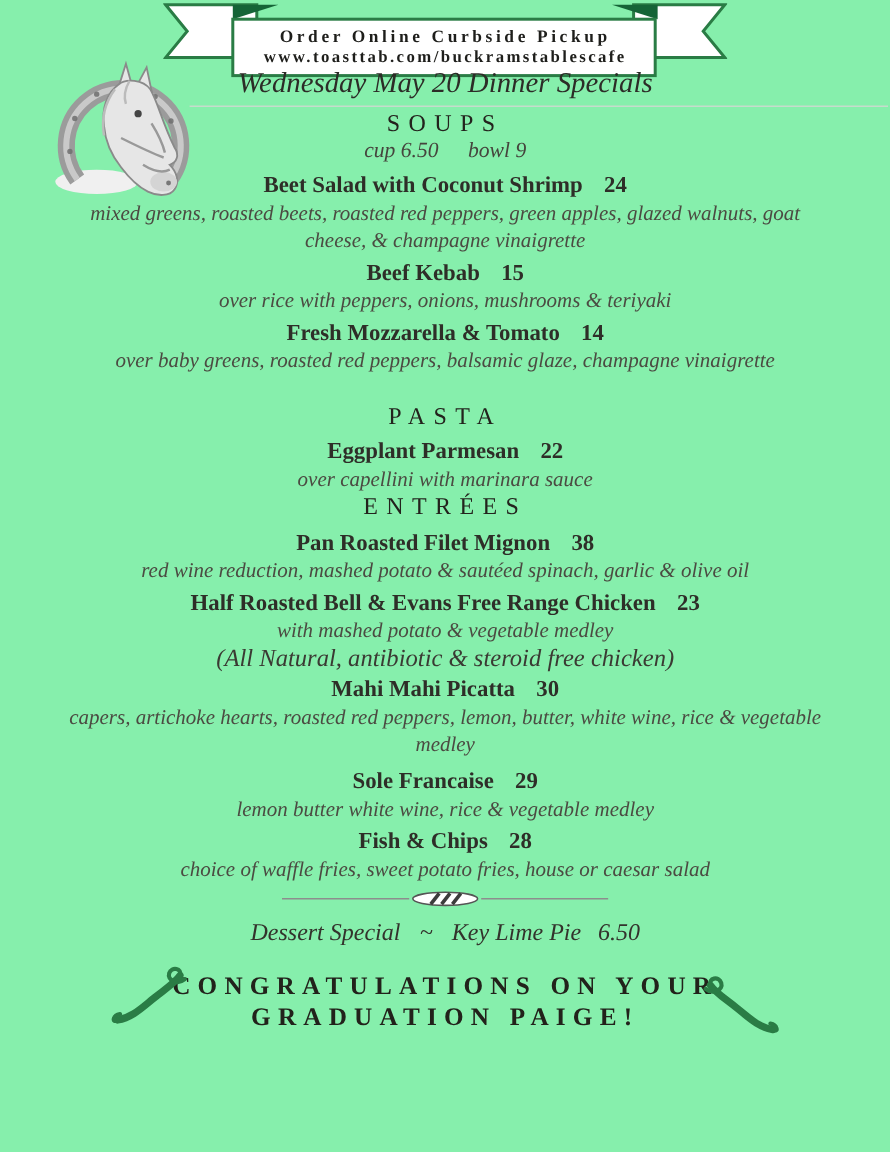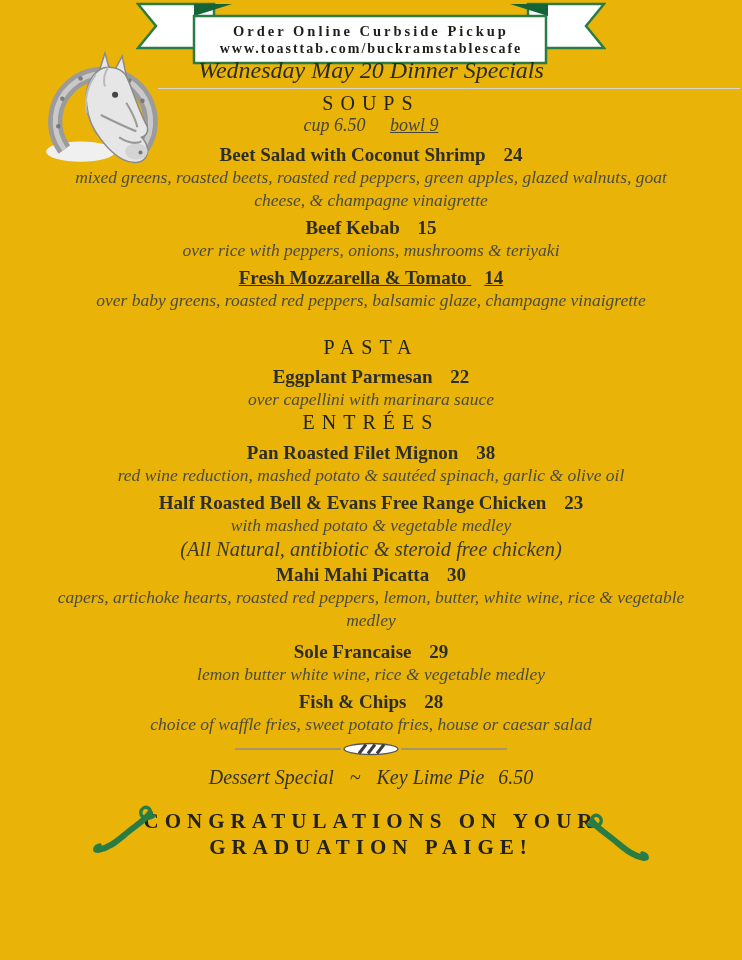--- a/index.html
+++ b/index.html
@@ -1,16 +1,16 @@
 <!DOCTYPE html>
 <html><head>
 <meta charset="utf-8">
 <style>
   html,body{margin:0;padding:0;background:#ffffff;}
-  .page{position:relative;width:742px;height:960px;background:#eab308;overflow:hidden;
+  .page{position:relative;width:742px;height:960px;background:#86efac;overflow:hidden;
         font-family:"Liberation Serif", serif;color:#2f2f29;}
 
   
   .banner{position:absolute;top:0;left:50%;transform:translateX(-50%);width:470px;height:66px;}
   .banner svg{position:absolute;inset:0;}
   .banner-text{position:absolute;left:62px;right:62px;top:17px;height:46px;
                display:flex;flex-direction:column;align-items:center;justify-content:center;gap:1px;}
   .banner-line1{font-weight:700;font-size:14.5px;letter-spacing:3px;color:#1e1e1b;white-space:nowrap;}
   .banner-line2{font-weight:700;font-size:14px;letter-spacing:2px;color:#1e1e1b;white-space:nowrap;}
 
@@ -22,21 +22,21 @@
   
   .horse-logo{position:absolute;left:40px;top:50px;width:138px;height:130px;}
 
   
   .menu{position:absolute;top:92px;left:0;width:742px;text-align:center;}
   .section-heading{font-size:20px;font-weight:400;letter-spacing:7px;line-height:22px;color:#23231d;}
   .item-line{font-size:19px;font-weight:700;line-height:23px;color:#2e2e28;}
   .item-line .price{padding-left:13px;}
   .desc{font-size:17.5px;font-style:italic;line-height:23px;color:#4b4b42;max-width:630px;margin:0 auto;}
   .soup-prices{font-size:18px;font-style:italic;line-height:23px;color:#45453d;}
-  .soup-prices .bowl{padding-left:20px;text-decoration:underline;}
+  .soup-prices .bowl{padding-left:20px;}
   .note{font-size:20.5px;font-style:italic;line-height:24px;color:#3a3a33;}
 
   .divider{position:relative;width:272px;height:14px;margin:6px auto 0;}
 
   .dessert-line{margin-top:8px;font-size:20px;font-style:italic;line-height:26px;color:#33332c;}
   .dessert-line .sep{padding:0 16px;}
   .dessert-line .price{padding-left:14px;}
 
   
   .congrats{position:relative;margin-top:18px;}
@@ -116,21 +116,21 @@
       <span class="price">24</span>
     </div>
     <div class="desc">mixed greens, roasted beets, roasted red peppers, green apples, glazed walnuts, goat cheese, &amp; champagne vinaigrette</div>
 
     <div class="item-line" style="margin-top:4px;">
       <span>Beef Kebab</span>
       <span class="price">15</span>
     </div>
     <div class="desc">over rice with peppers, onions, mushrooms &amp; teriyaki</div>
 
-    <div class="item-line" style="margin-top:4px;text-decoration:underline;">
+    <div class="item-line" style="margin-top:4px;">
       <span>Fresh Mozzarella &amp; Tomato</span>
       <span class="price">14</span>
     </div>
     <div class="desc">over baby greens, roasted red peppers, balsamic glaze, champagne vinaigrette</div>
 
     <div class="section-heading" style="margin-top:24px;">PASTA</div>
 
     <div class="item-line" style="margin-top:7px;">
       <span>Eggplant Parmesan</span>
       <span class="price">22</span>

